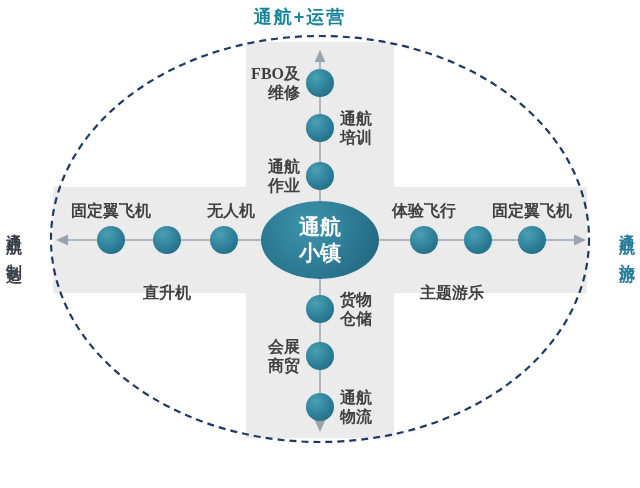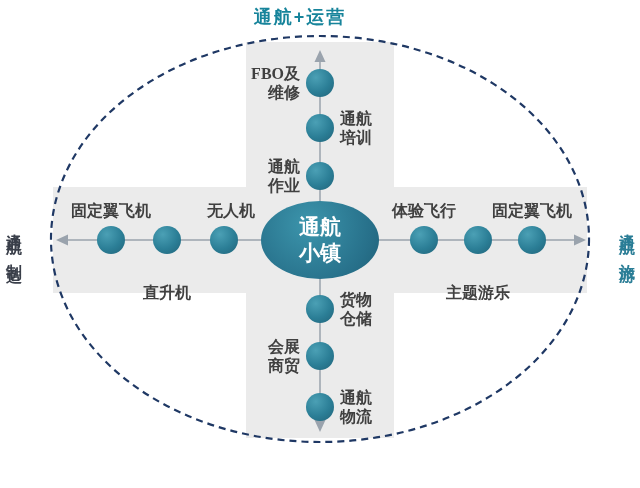--- a/index.html
+++ b/index.html
@@ -83,21 +83,21 @@
   <div class="node" style="left:167px; top:240px"></div>
   <div class="node" style="left:111px; top:240px"></div>
   <div class="nlabel pos-above" style="left:231px; top:220px">无人机</div>
   <div class="nlabel pos-below" style="left:167px; top:260px">直升机</div>
   <div class="nlabel pos-above" style="left:111px; top:220px">固定翼飞机</div>
 
   <div class="node" style="left:424px; top:240px"></div>
   <div class="node" style="left:478px; top:240px"></div>
   <div class="node" style="left:532px; top:240px"></div>
   <div class="nlabel pos-above" style="left:424px; top:220px">体验飞行</div>
-  <div class="nlabel pos-below" style="left:478px; top:260px">主题游乐</div>
+  <div class="nlabel pos-below" style="left:452px; top:260px">主题游乐</div>
   <div class="nlabel pos-above" style="left:532px; top:220px">固定翼飞机</div>
 
   <div class="center-ellipse">通航
 小镇</div>
 
   <div class="axis-title axis-top" style="color: rgb(23, 132, 155);">通航+运营</div>
   <div class="axis-title axis-left" style="color: rgb(58, 63, 74);">通航+制造</div>
   <div class="axis-title axis-right" style="color: rgb(42, 125, 150);">通航+旅游</div>
 
 </div>

